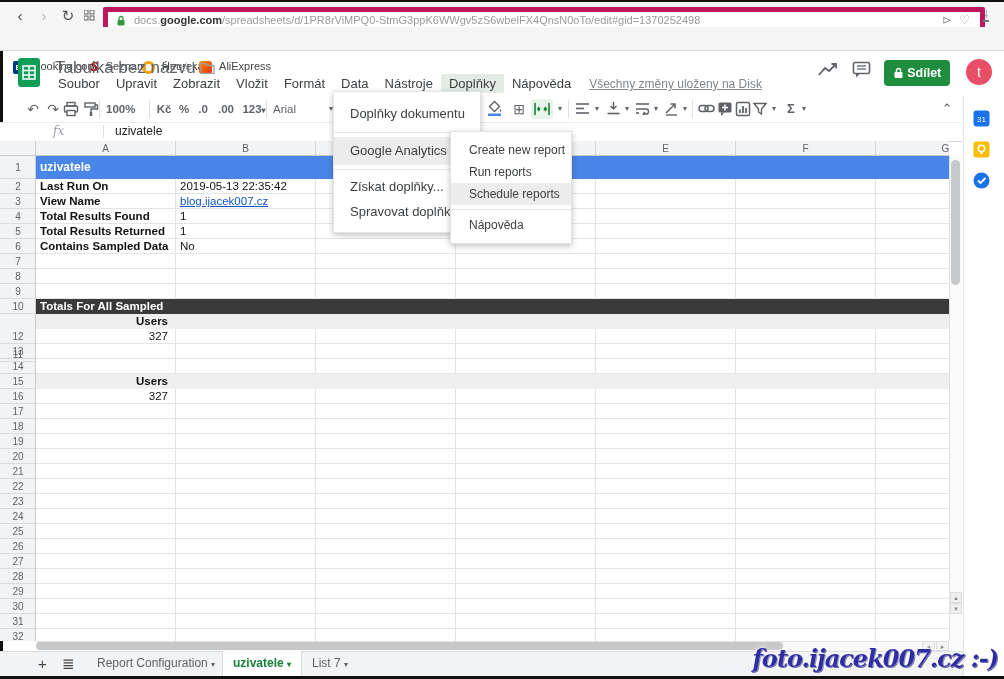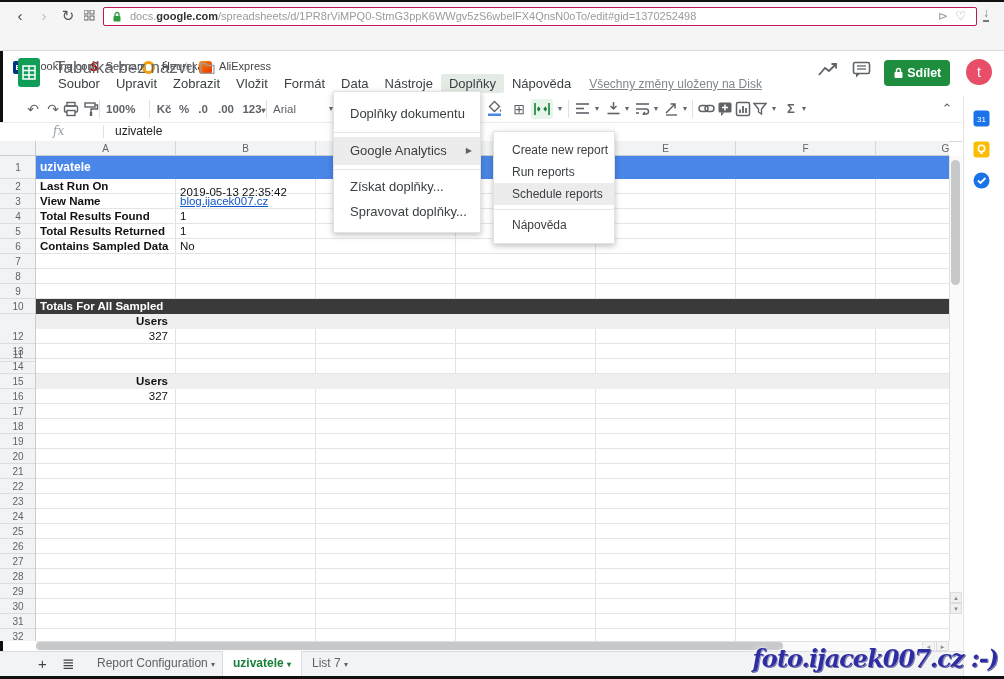--- a/index.html
+++ b/index.html
@@ -4,21 +4,21 @@
 <style>
   html,body{margin:0;padding:0;background:#888;}
   .screen{position:relative;width:1004px;height:679px;background:#fff;overflow:hidden;
           font-family:"Liberation Sans",sans-serif;color:#3c4043;}
   .abs{position:absolute;}
   .edge{background:#101010;}
   
   .chrome{left:0;top:2px;width:1004px;height:25px;background:#f5f5f6;}
   .bookbar{left:0;top:27px;width:1004px;height:23px;background:#f5f5f6;border-bottom:1px solid #d9d9db;}
   .navbtn{top:5px;width:20px;height:18px;text-align:center;font-size:15px;line-height:18px;color:#555;cursor:default;}
-  .urlfield{left:103px;top:5px;width:872px;height:17px;background:#fff;border:1px solid #be185d;border-radius:2px;
+  .urlfield{left:103px;top:5px;width:872px;height:17px;background:#fff;border:5px solid #be185d;border-radius:2px;
             font-size:11px;line-height:17px;white-space:nowrap;overflow:hidden;}
   .urlfield .txt{color:#9a9a9a;}
   .urlfield .dom{color:#333;font-weight:bold;}
   .bm{top:31px;height:16px;font-size:11px;line-height:16px;color:#444;}
   .fav{display:inline-block;vertical-align:middle;}
   
   .doctitle{left:55px;top:58px;font-size:17px;color:#5f6368;}
   .menubar{left:50px;top:76px;height:18px;font-size:13px;color:#3c4043;}
   .menubar span.mi{padding:2px 8px;border-radius:2px;cursor:default;}
   .mi.active{background:#e4eae4;}
@@ -339,21 +339,21 @@
       <div class="rowcell" style="top: 443px; height: 15px; line-height: 15px;">30</div>
       <div class="rowcell" style="top: 458px; height: 15px; line-height: 15px;">31</div>
       <div class="rowcell" style="top: 473px; height: 15px; line-height: 15px;">32</div>
     </div>
   <div class="abs vlines"></div>
   <div class="abs hlines"></div>
 
   <div class="abs row1">uzivatele</div>
 
   <div class="abs cell cA" style="top:179px">Last Run On</div>
-  <div class="abs cell cB" style="top:185px">2019-05-13 22:35:42</div>
+  <div class="abs cell cB" style="top:179px">2019-05-13 22:35:42</div>
   <div class="abs cell cA" style="top:194px">View Name</div>
   <div class="abs cell cB linkcell" style="top:194px">blog.ijacek007.cz</div>
   <div class="abs cell cA" style="top:209px">Total Results Found</div>
   <div class="abs cell cB" style="top:209px">1</div>
   <div class="abs cell cA" style="top:224px">Total Results Returned</div>
   <div class="abs cell cB" style="top:224px">1</div>
   <div class="abs cell cA" style="top:239px">Contains Sampled Data</div>
   <div class="abs cell cB" style="top:239px">No</div>
 
   <div class="abs darkbar" style="top:299px">Totals For All Sampled</div>
@@ -384,21 +384,21 @@
 
   <div class="abs menu" style="left:333px;top:91px;width:146px;padding:8px 0">
     <div class="item" style="height:28px;line-height:28px">Doplňky dokumentu</div>
     <div class="msep"></div>
     <div class="item hl" style="height:28px;line-height:28px"><span>Google Analytics</span><span class="subarrow">▶</span></div>
     <div class="msep"></div>
     <div class="item" style="height:25px;line-height:25px">Získat doplňky...</div>
     <div class="item" style="height:25px;line-height:25px">Spravovat doplňky...</div>
   </div>
 
-  <div class="abs menu" style="left:493px;top:131px;width:120px;padding:7px 0">
+  <div class="abs menu" style="left:450px;top:131px;width:120px;padding:7px 0">
     <div class="item" style="height:22px;line-height:22px;font-size:12px;padding-left:18px">Create new report</div>
     <div class="item" style="height:22px;line-height:22px;font-size:12px;padding-left:18px">Run reports</div>
     <div class="item hl" style="height:22px;line-height:22px;font-size:12px;padding-left:18px">Schedule reports</div>
     <div class="msep"></div>
     <div class="item" style="height:22px;line-height:22px;font-size:12px;padding-left:18px">Nápověda</div>
   </div>
 
   <div class="abs sidebar"></div>
   <div class="abs sideicon" style="top:110px">
     <svg width="17" height="17">

